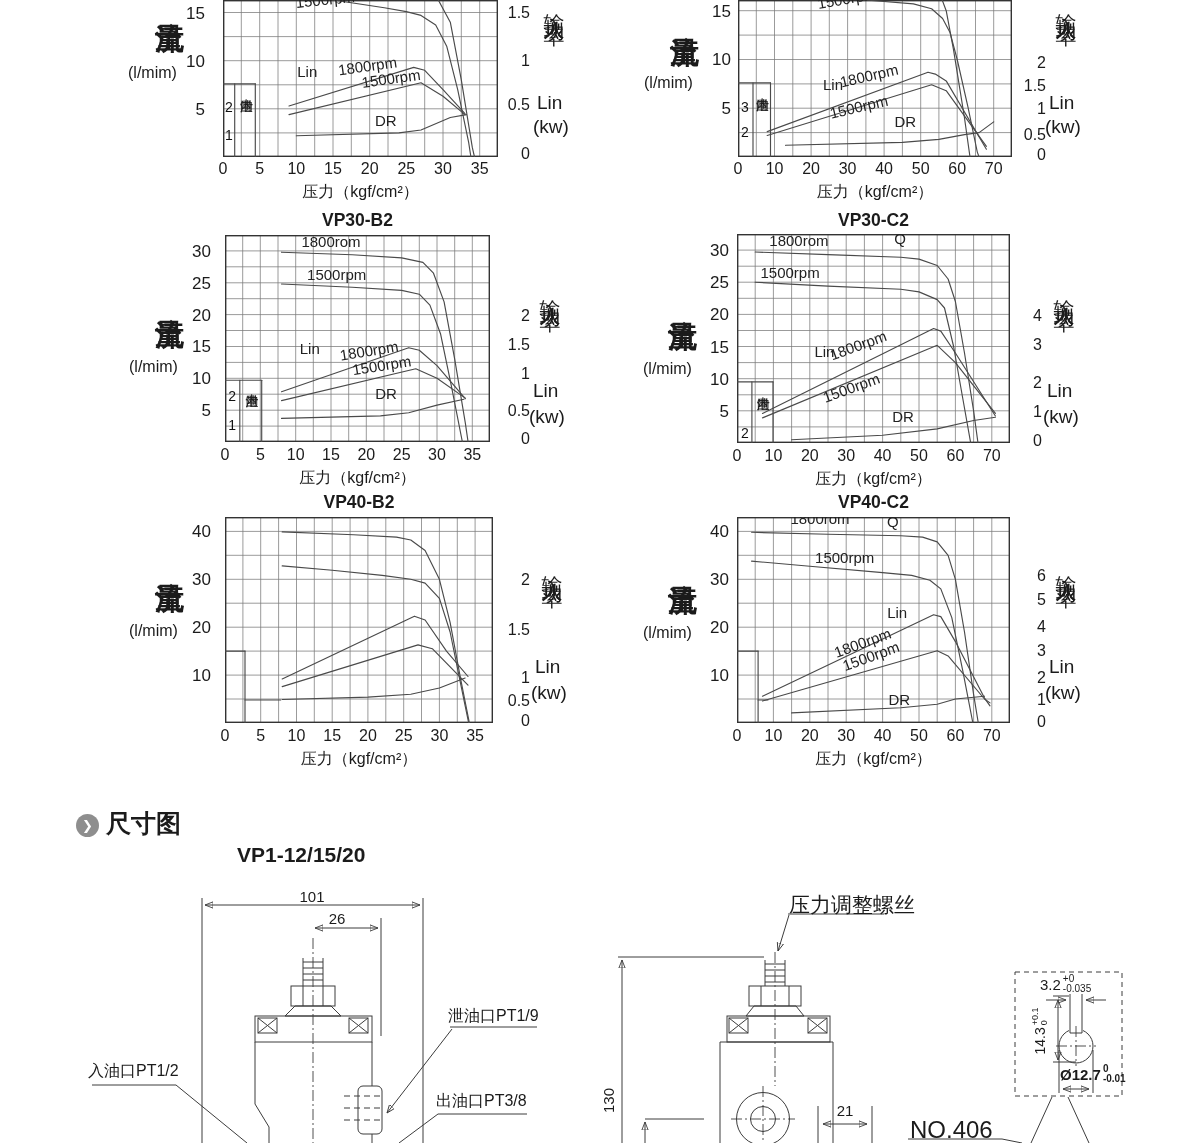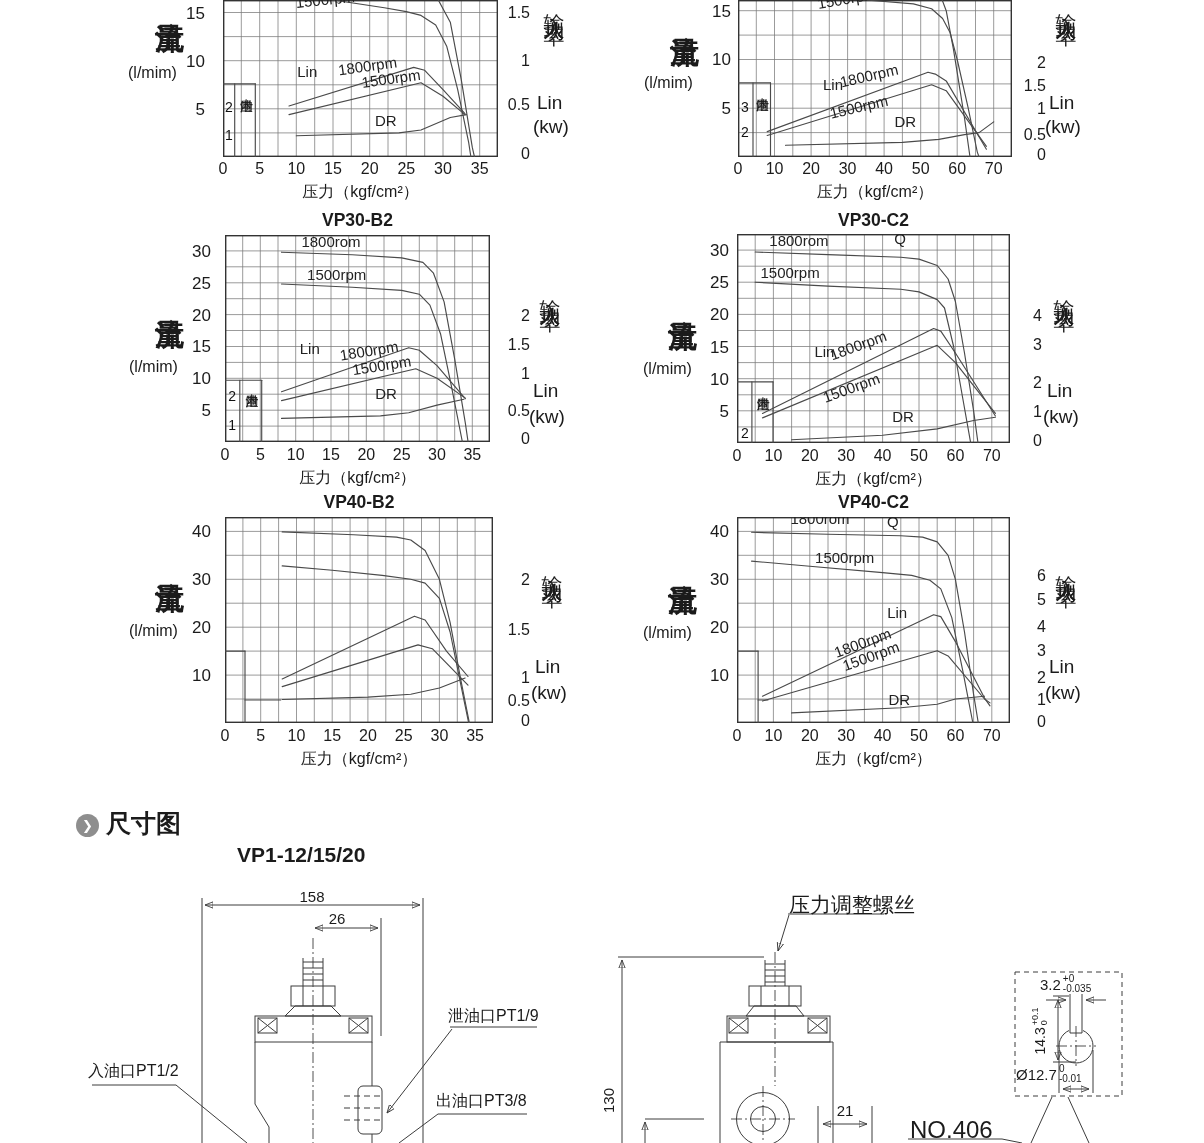--- a/index.html
+++ b/index.html
@@ -517,21 +517,21 @@
       <line class="cl" x1="1076" y1="1026" x2="1076" y2="1066"></line>
       <line x1="1053" y1="996" x2="1069" y2="996"></line>
       <line x1="1053" y1="1062" x2="1076" y2="1062"></line>
       <line x1="1058" y1="1000" x2="1058" y2="1060" marker-start="url(#mE)" marker-end="url(#mE)"></line>
       <line x1="1059" y1="1050" x2="1059" y2="1093"></line>
       <line x1="1093" y1="1050" x2="1093" y2="1093"></line>
       <line x1="1063" y1="1089" x2="1089" y2="1089" marker-start="url(#mE)" marker-end="url(#mE)"></line>
     </g>
   </svg>
 
-  <div class="abs" style="left:291px;top:888px;width:42px;text-align:center;font-size:15px;">158</div>
+  <div class="abs" style="left:291px;top:888px;width:42px;text-align:center;font-size:15px;">101</div>
   <div class="abs" style="left:322px;top:910px;width:30px;text-align:center;font-size:15px;">26</div>
   <div class="abs" style="left:88px;top:1061px;font-size:16px;">入油口PT1/2</div>
   <div class="abs" style="left:448px;top:1006px;font-size:16px;">泄油口PT1/9</div>
   <div class="abs" style="left:436px;top:1091px;font-size:16px;">出油口PT3/8</div>
   <div class="abs" style="left:789px;top:891px;font-size:21px;">压力调整螺丝</div>
   <div class="abs" style="left:586px;top:1092px;width:44px;text-align:center;font-size:15px;transform:rotate(-90deg);">130</div>
   <div class="abs" style="left:832px;top:1102px;width:26px;text-align:center;font-size:15px;">21</div>
   <div class="abs" style="left:910px;top:1116px;font-size:24px;">NO.406</div>
 
   <div class="abs dimrow" style="left:1040px;top:974px;">
@@ -541,21 +541,21 @@
       <span>-0.035</span>
     </span>
   </div>
   <div class="abs dimrow" style="left:1013px;top:1022px;width:54px;transform:rotate(-90deg);justify-content:center;">
     <span style="font-size:14px;">14.3</span>
     <span class="tol" style="font-size:9px;line-height:9px;">
       <span>+0.1</span>
       <span>0</span>
     </span>
   </div>
-  <div class="abs dimrow" style="left:1016px;top:1064px;">
+  <div class="abs dimrow" style="left:1060px;top:1064px;font-weight:bold;">
     <span style="font-size:15px;">Ø12.7</span>
     <span class="tol">
       <span>0</span>
       <span>-0.01</span>
     </span>
   </div>
 
 </div>
 
 </body></html>

